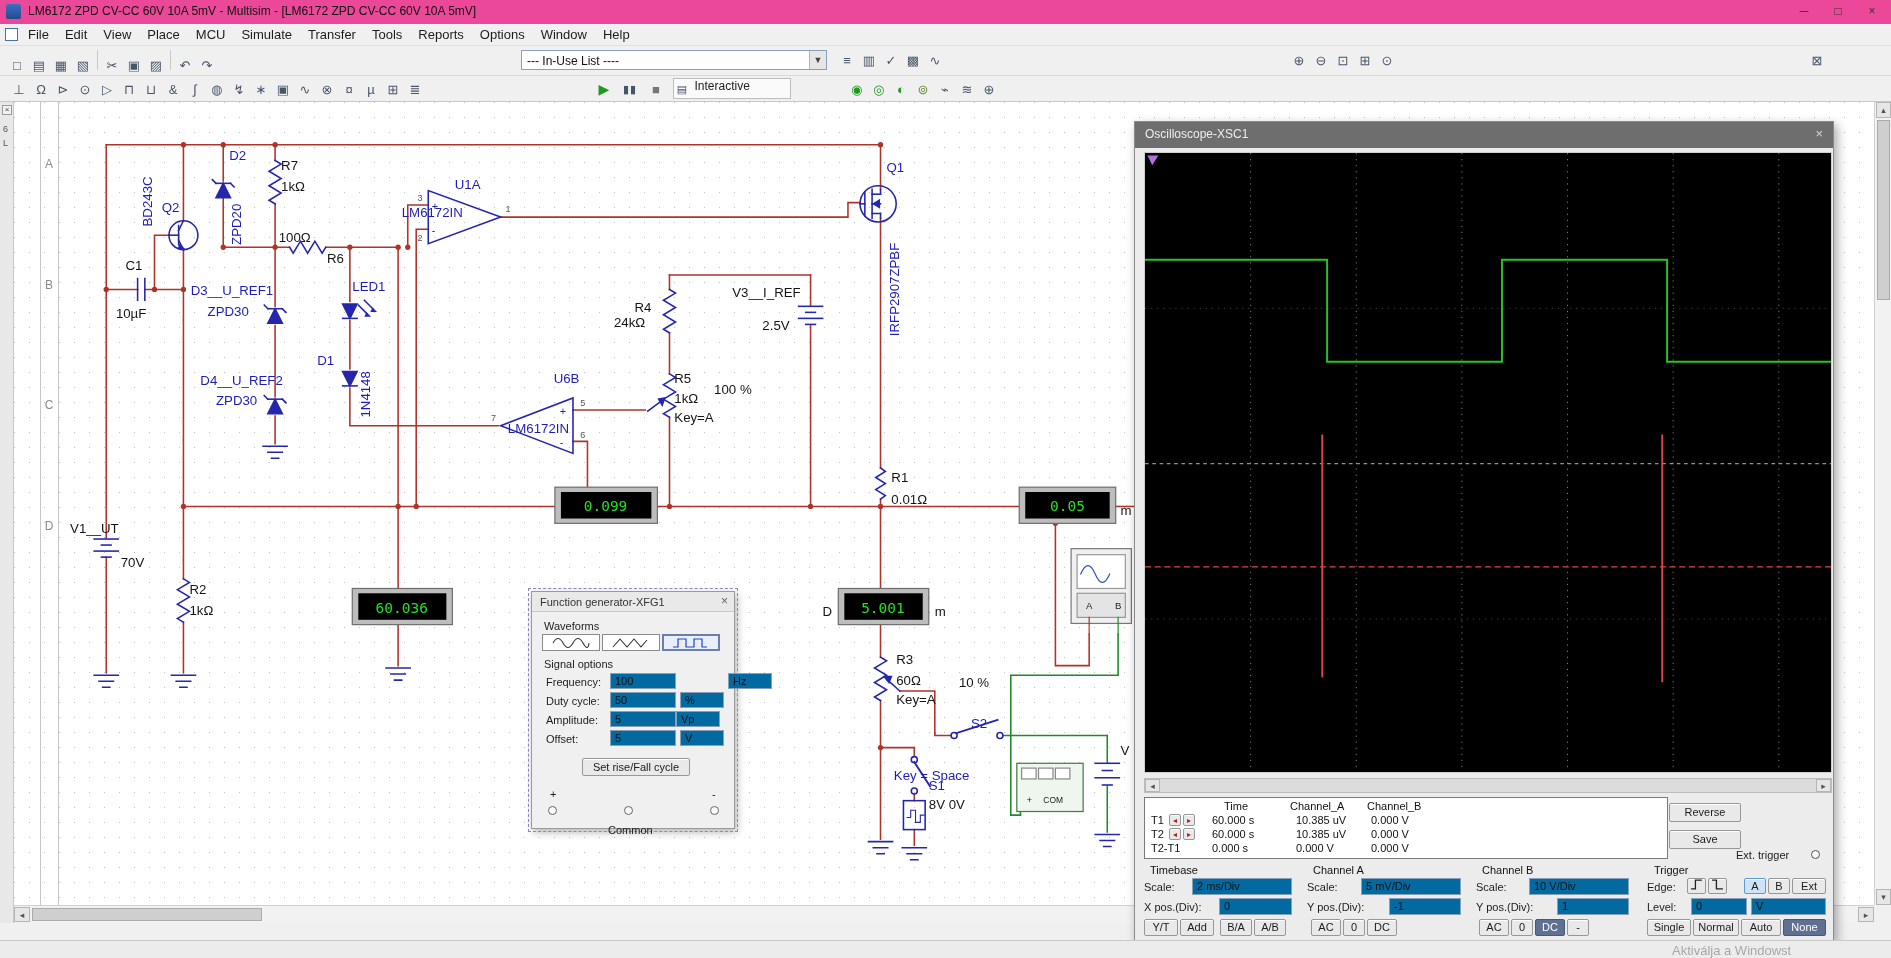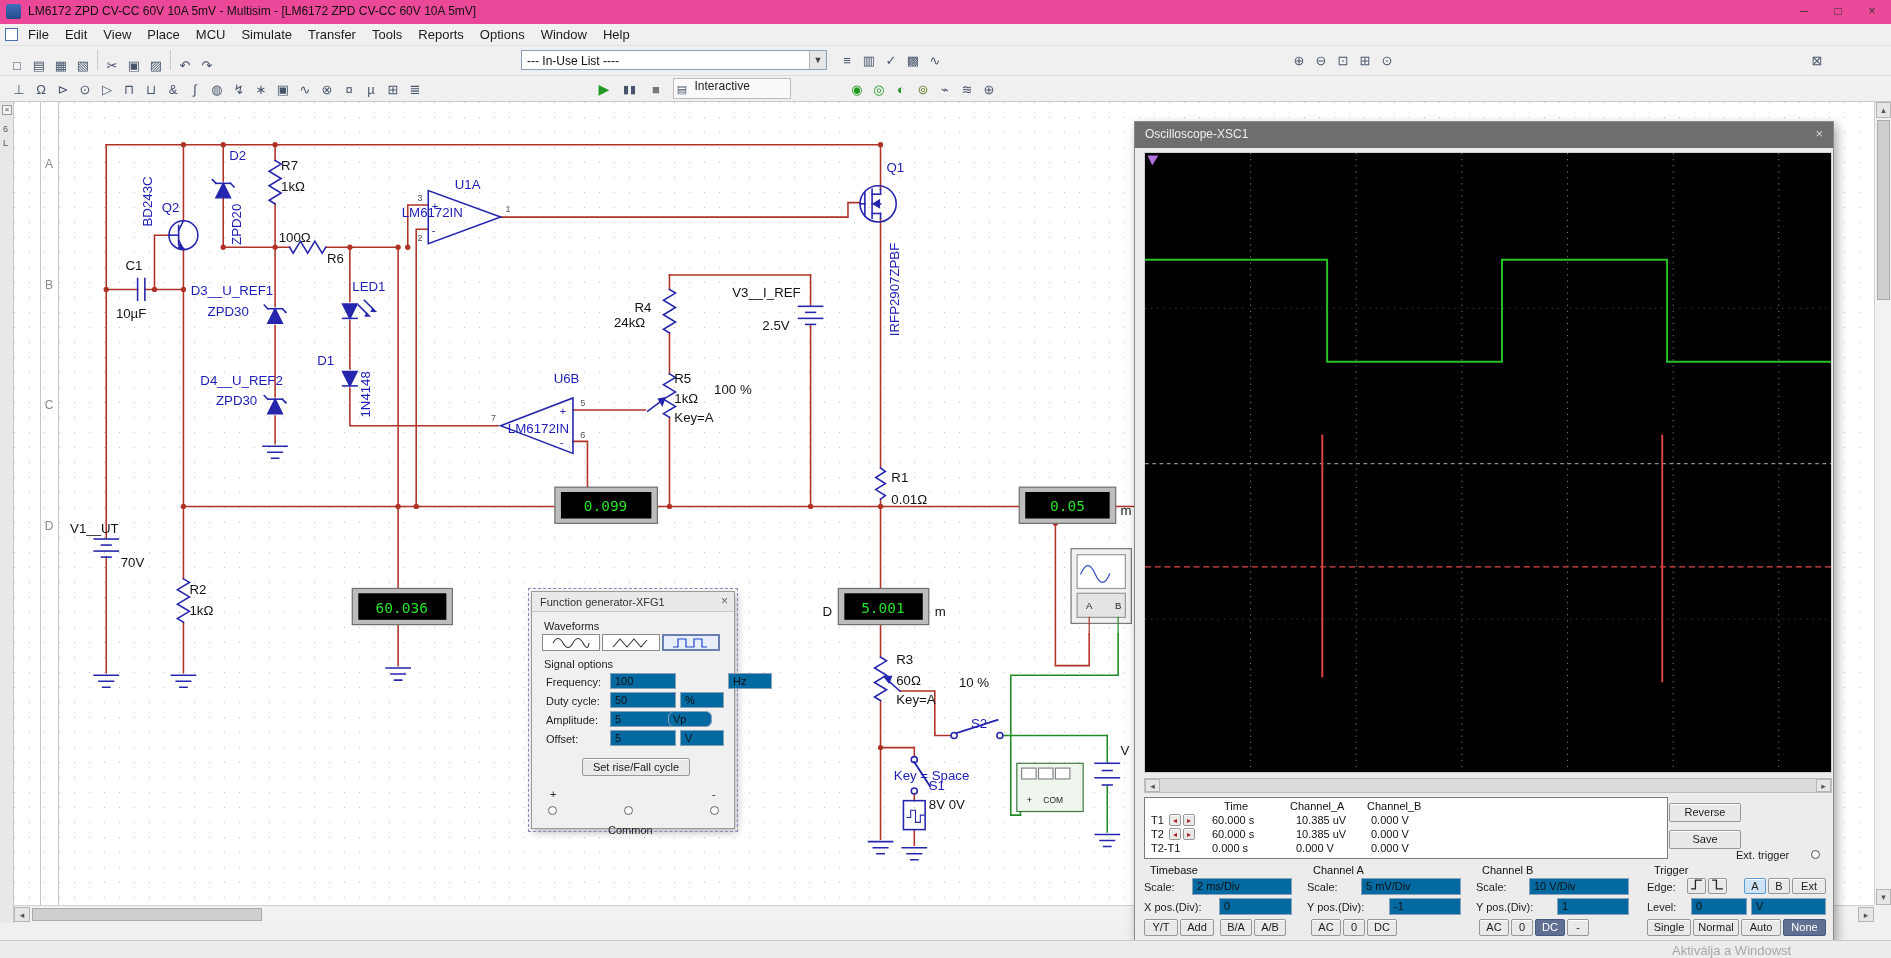--- a/index.html
+++ b/index.html
@@ -487,21 +487,21 @@
     <div class="abs lbl" style="left:14px;top:84px;">Frequency:</div>
     <div class="abs inp" style="left:78px;top:81px;width:66px;height:16px;">100</div>
     <div class="abs inp" style="left:148px;top:81px;width:44px;height:16px;margin-left:48px;">Hz</div>
 
     <div class="abs lbl" style="left:14px;top:103px;">Duty cycle:</div>
     <div class="abs inp" style="left:78px;top:100px;width:66px;height:16px;">50</div>
     <div class="abs inp" style="left:148px;top:100px;width:44px;height:16px;">%</div>
 
     <div class="abs lbl" style="left:14px;top:122px;">Amplitude:</div>
     <div class="abs inp" style="left:78px;top:119px;width:66px;height:16px;">5</div>
-    <div class="abs inp" style="left:136px;top:119px;width:44px;height:16px;border-radius:6px;">Vp</div>
+    <div class="abs inp" style="left:144px;top:119px;width:44px;height:16px;">Vp</div>
 
     <div class="abs lbl" style="left:14px;top:141px;">Offset:</div>
     <div class="abs inp" style="left:78px;top:138px;width:66px;height:16px;">5</div>
     <div class="abs inp" style="left:148px;top:138px;width:44px;height:16px;">V</div>
 
     <div class="abs b3" style="left:50px;top:166px;width:108px;height:18px;line-height:16px;">Set rise/Fall cycle</div>
 
     <div class="abs lbl" style="left:18px;top:196px;">+</div>
     <div class="abs lbl" style="left:76px;top:196px;margin-top:36px;">Common</div>
     <div class="abs lbl" style="left:180px;top:196px;">-</div>

